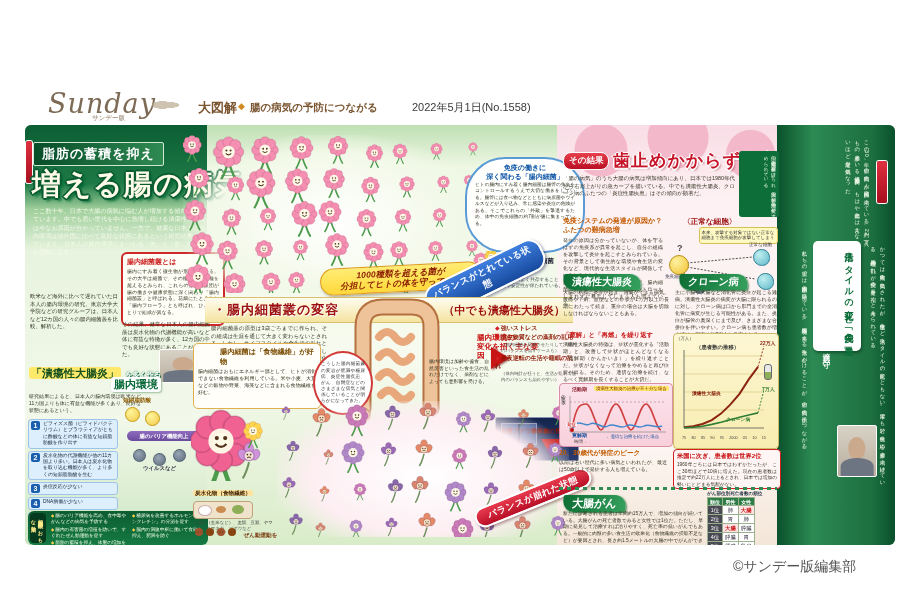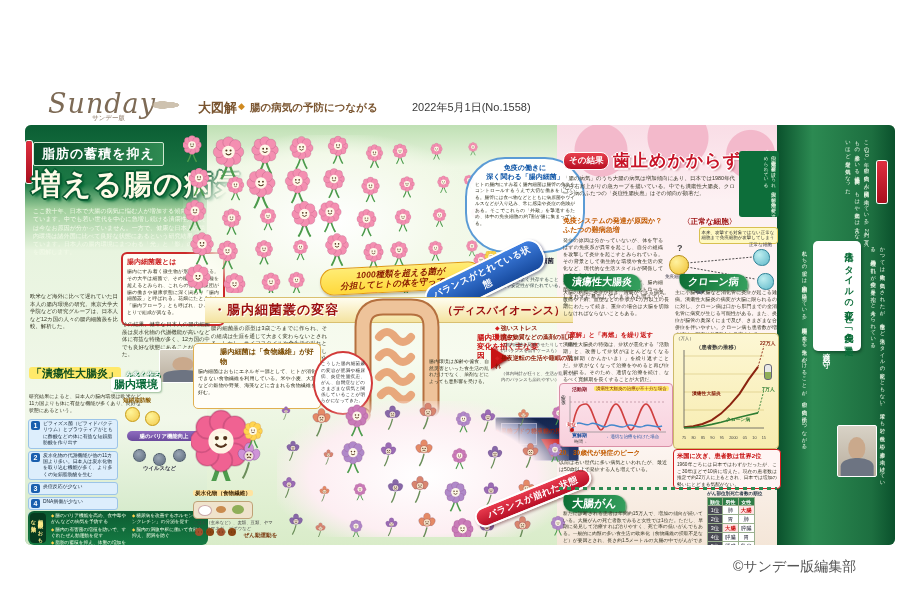--- a/index.html
+++ b/index.html
@@ -293,21 +293,21 @@
 
   <div class="ab banner" style="left:295px;top:140px;width:148px;transform:rotate(-3deg);">
     <span>1000種類を超える菌が</span><br>
     <span>分担してヒトの体を守っている</span>
   </div>
 
   <div class="ab ribbonB" style="left:396px;top:136px;width:116px;transform:rotate(-26deg);">バランスがとれている状態</div>
 
   <div class="ab secband" style="left:180px;top:172px;width:352px;height:24px;">
     <span class="m">・腸内細菌叢の変容</span>
-    <span class="s" style="margin-left:auto;">（ディスバイオーシス）</span>
+    <span class="s" style="margin-left:auto;">（中でも潰瘍性大腸炎）</span>
   </div>
 
   <div class="ab tinyD" style="left:186px;top:200px;width:116px;">腸内細菌叢の原型は3歳ごろまでに作られ、その組成は生涯を通じて大きく変わらないとされる。しかし、ライフスタイルや食生活の乱れといった要因が重なり、腸内細菌の多様性が著しく減少したり、その組成バランスが大きく変化したりすることがある。</div>
 
   <svg class="ab" style="left:316px;top:166px;" width="112" height="142" viewBox="0 0 112 142">
     <path d="M22,118 L22,36 Q22,16 42,16 L70,16 Q90,16 90,36 L90,118" fill="none" stroke="#b5703f" stroke-width="17" stroke-linecap="round"></path>
     <path d="M22,118 L22,36 Q22,16 42,16 L70,16 Q90,16 90,36 L90,118" fill="none" stroke="#eec39a" stroke-width="13" stroke-linecap="round"></path>
     <path d="M38,46 q8,-10 16,0 q8,10 16,0 M38,66 q8,-10 16,0 q8,10 16,0 M38,86 q8,-10 16,0 q8,10 16,0 M40,104 q8,-9 15,0 q8,9 15,0" fill="none" stroke="#e8a87c" stroke-width="8" stroke-linecap="round"></path>
     <circle cx="22" cy="124" r="7" fill="#e8a87c" stroke="#b5703f" stroke-width="1.5"></circle>
   </svg>

